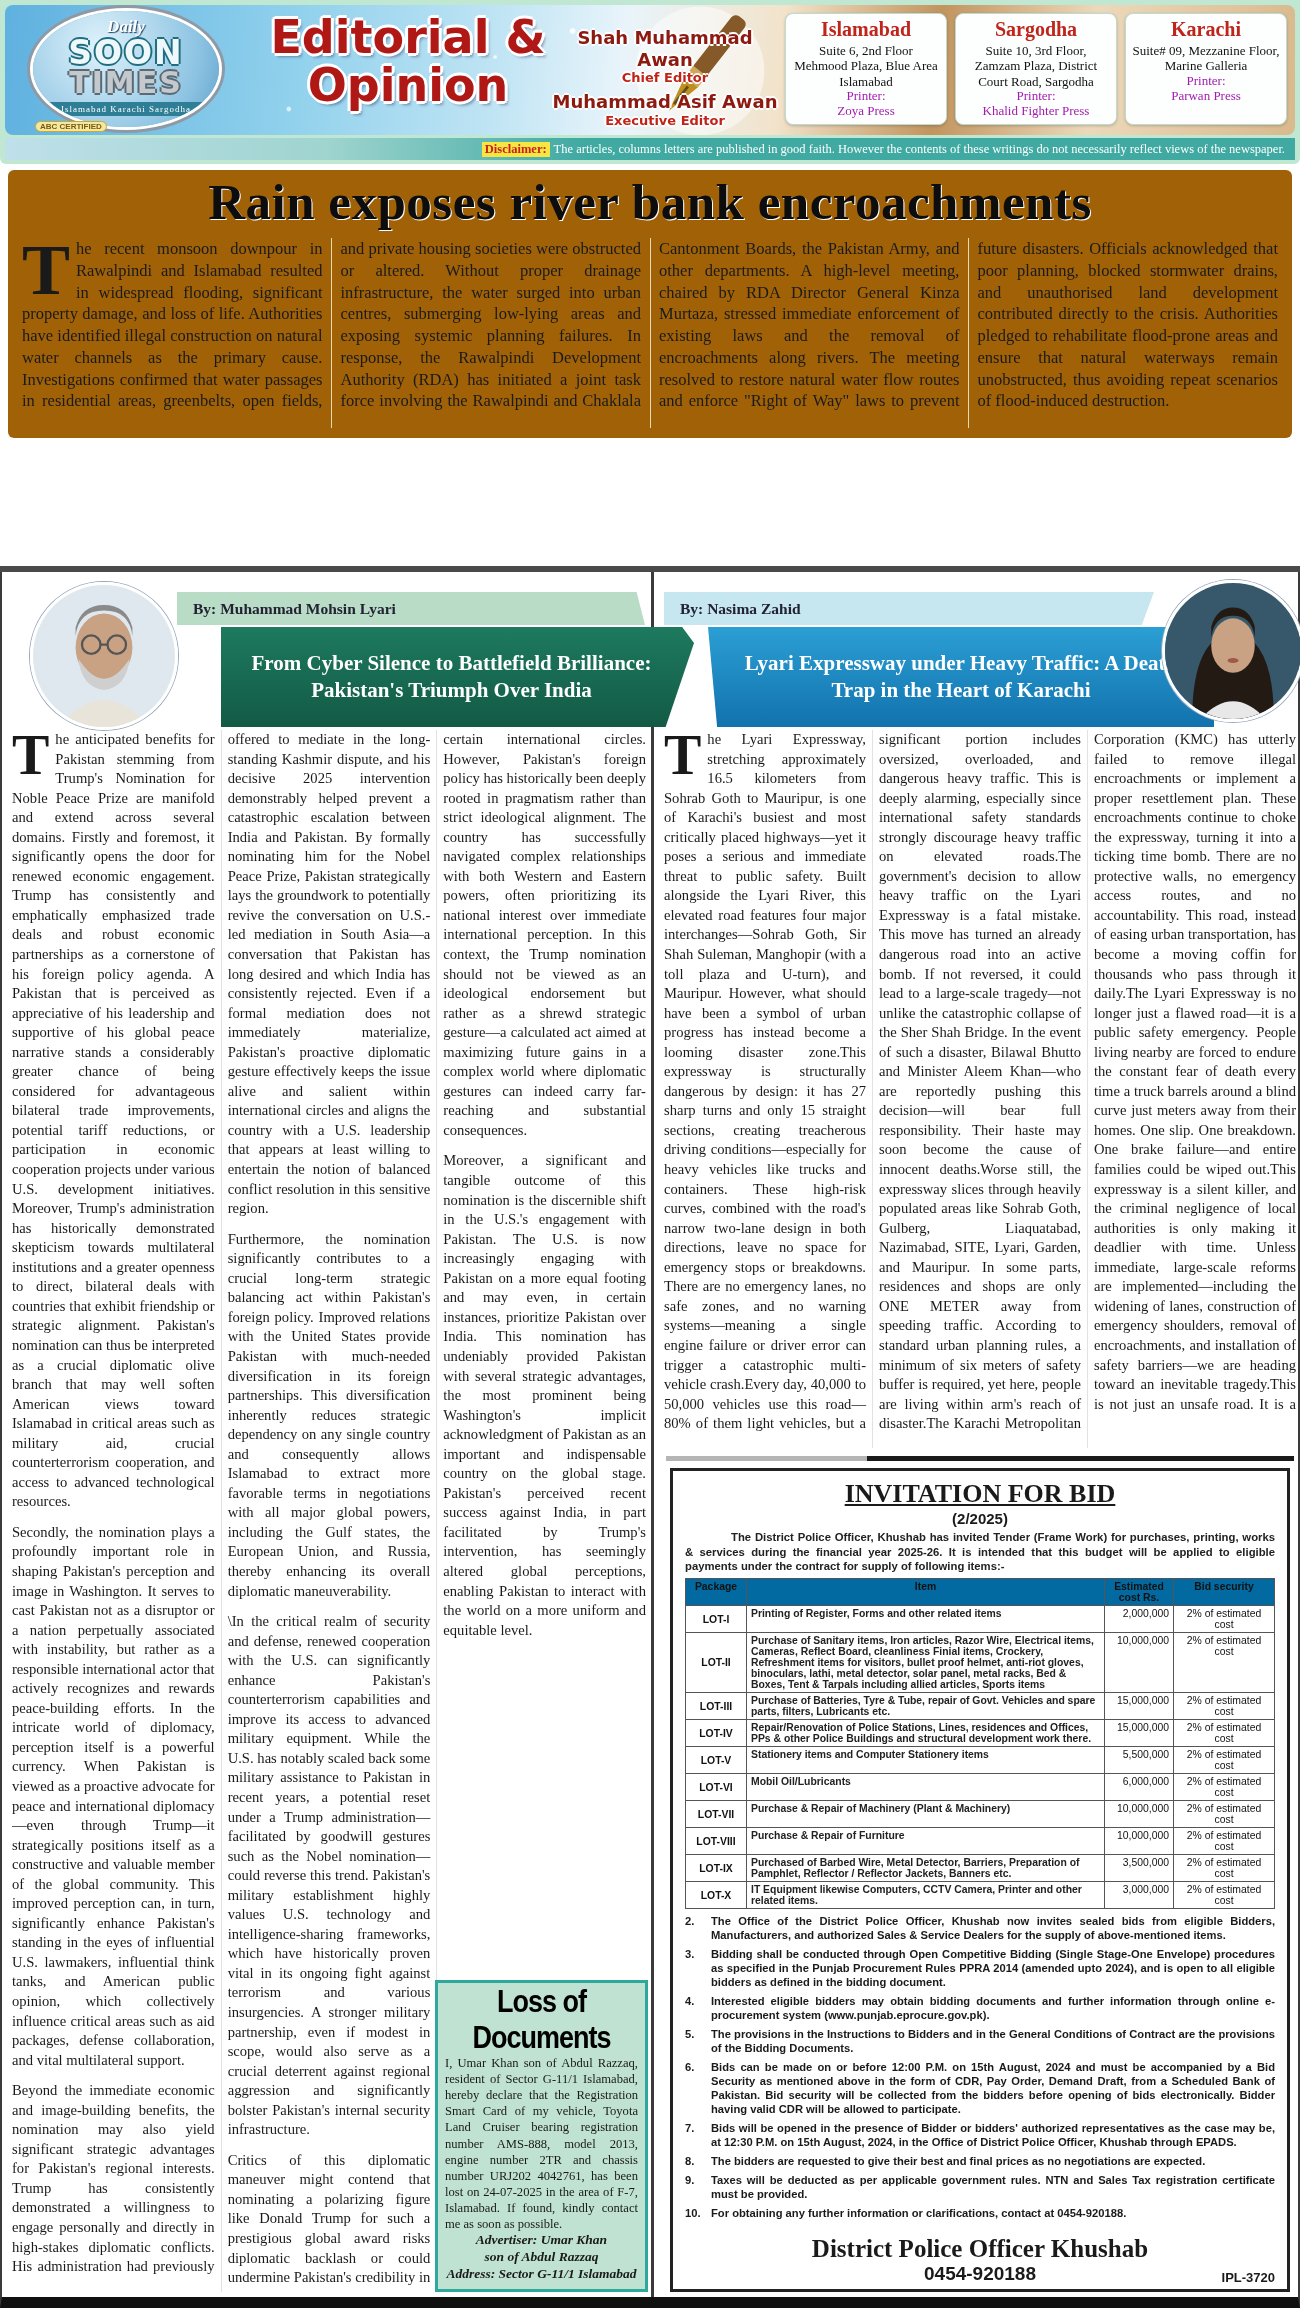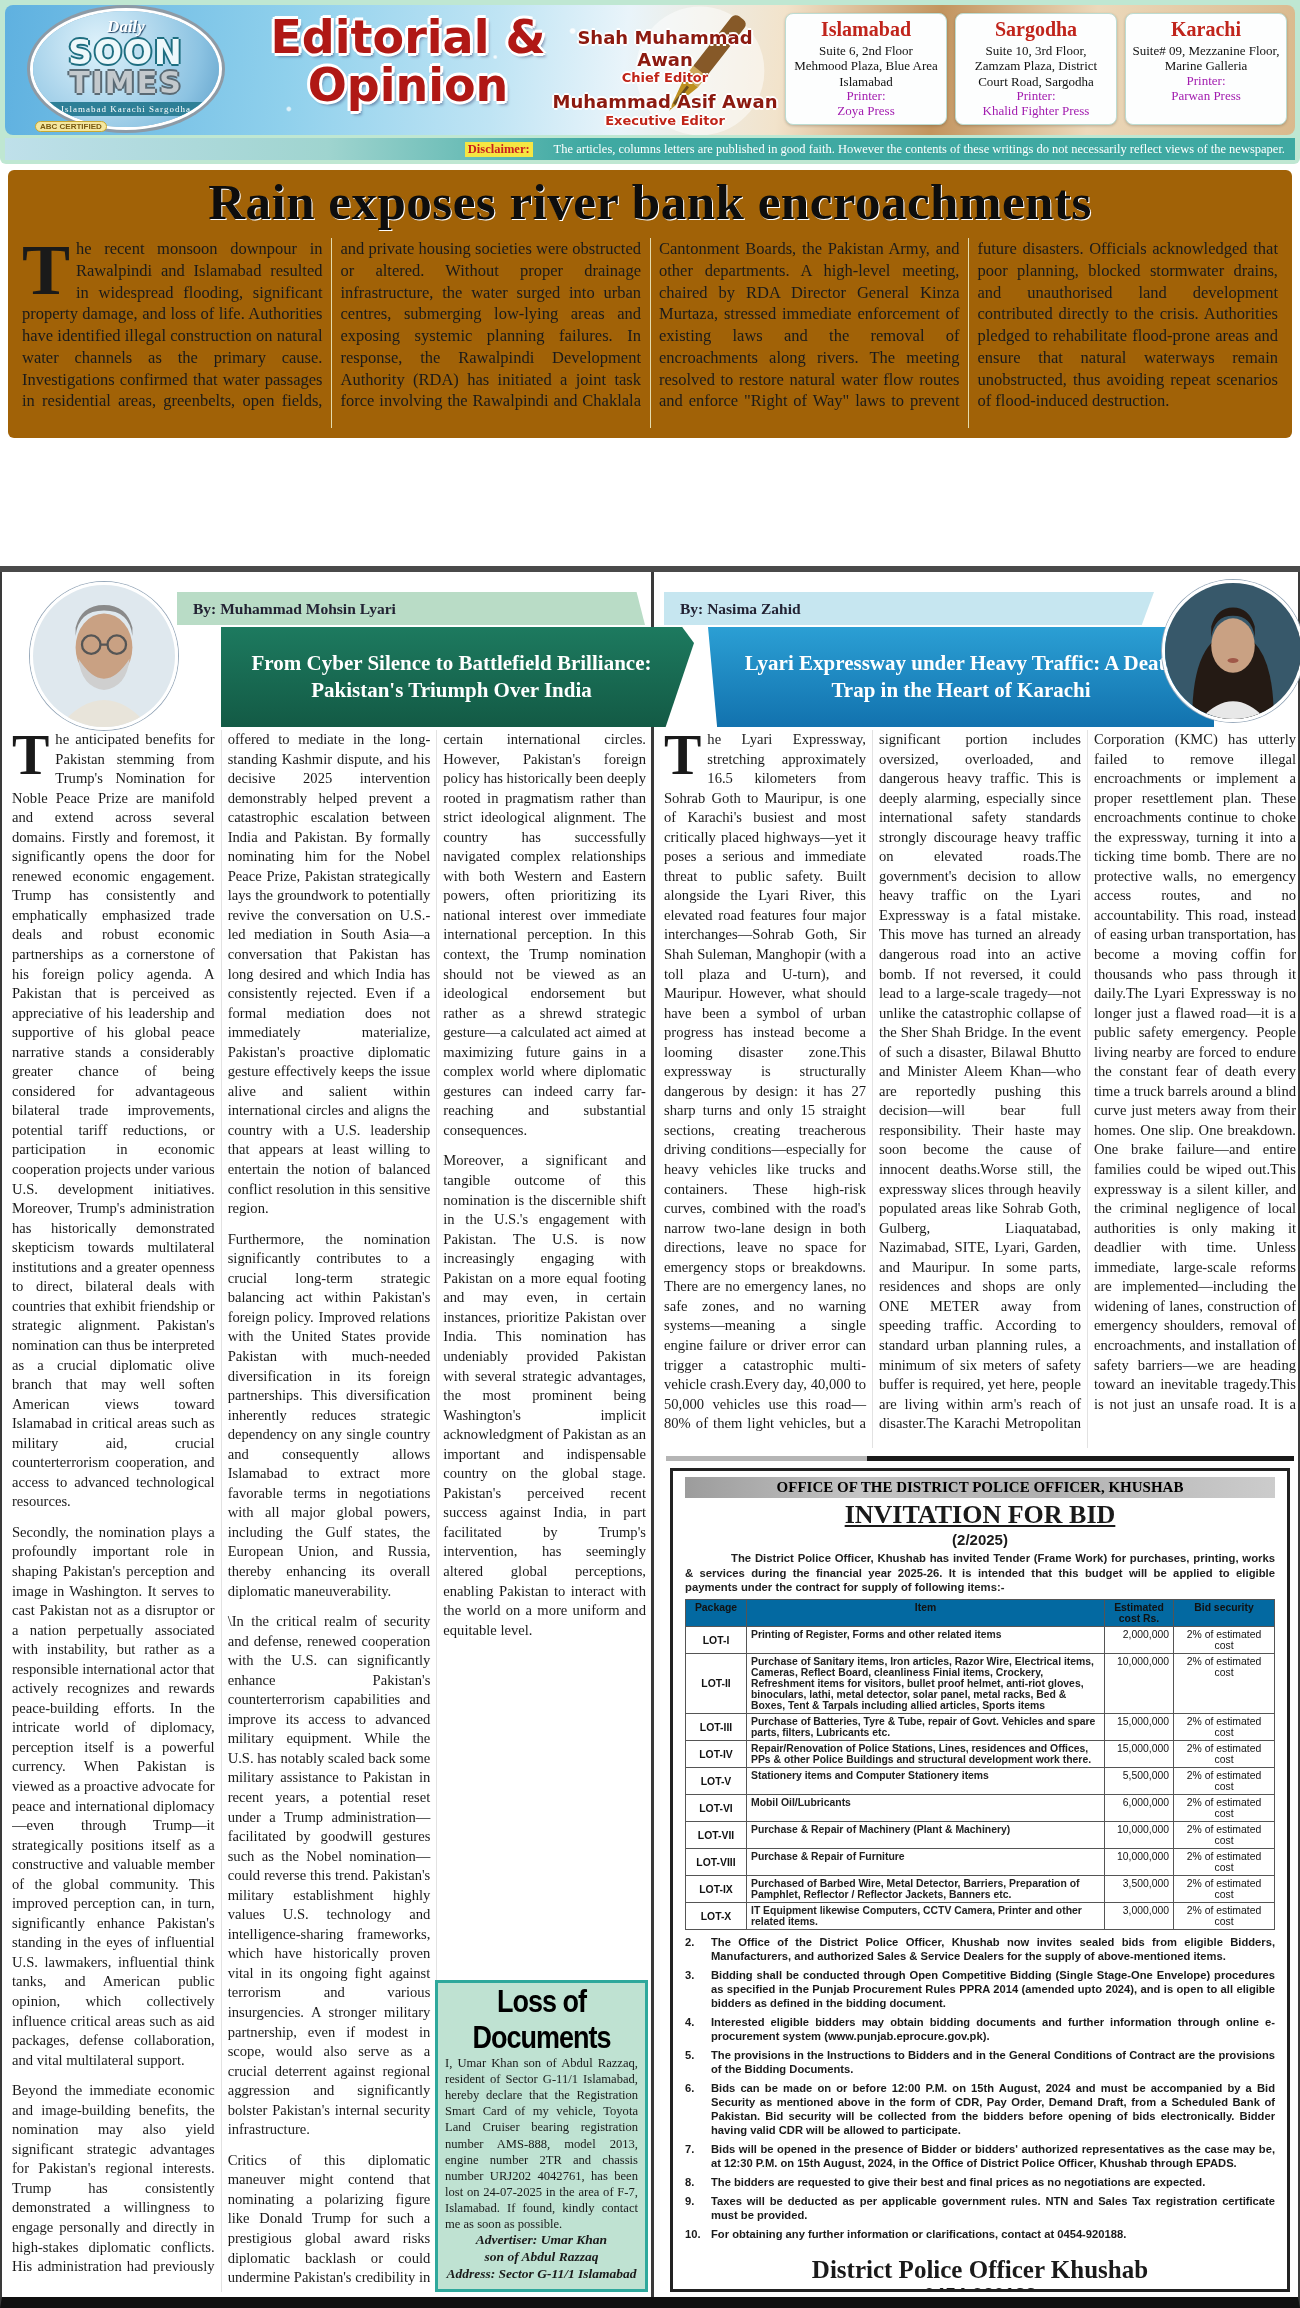--- a/index.html
+++ b/index.html
@@ -43,21 +43,21 @@
     text-shadow:-2px 0 #fff,2px 0 #fff,0 -2px #fff,0 2px #fff;}
   .offices{position:absolute;right:8px;top:8px;display:flex;gap:8px;}
   .office-card{width:162px;height:112px;background:#fdfefe;border:1px solid #bcdcd2;border-radius:8px;
     text-align:center;padding:4px 6px;box-sizing:border-box;box-shadow:0 1px 3px rgba(0,0,0,.2);}
   .office-card .city{color:#c0251c;font-weight:bold;font-size:20px;line-height:1.15;}
   .office-card .addr{font-size:13px;line-height:1.18;color:#111;margin-top:2px;}
   .office-card .pr{font-size:13px;line-height:1.15;color:#a21caf;}
   .disclaimer{position:absolute;left:5px;top:138px;width:1290px;height:22px;
     background:linear-gradient(90deg,#bfe0ea 0%,#9fd4cf 25%,#3fa9a2 45%,#3fa9a2 100%);
     font-size:12.5px;display:flex;align-items:center;justify-content:flex-end;padding-right:10px;box-sizing:border-box;}
-  .disclaimer .lbl{background:#f5e642;color:#c81e1e;font-weight:bold;padding:0 3px;margin-right:21px;}
+  .disclaimer .lbl{background:#f5e642;color:#c81e1e;font-weight:bold;padding:0 3px;margin-right:4px;}
   .disclaimer .txt{color:#fff;}
 
   
   .editorial{position:absolute;left:8px;top:170px;width:1284px;height:268px;background:#a16207;border-radius:6px;
     padding:4px 14px;box-sizing:border-box;}
   .headline{text-align:center;font-size:51px;font-weight:bold;color:#0d0d0d;letter-spacing:.5px;line-height:1.1;
     text-shadow:1px 1px 0 #fff;}
   .ed-body{margin-top:8px;height:190px;column-count:4;column-gap:18px;column-rule:1px solid #e4dcae;
     font-size:16.5px;line-height:1.32;text-align:justify;overflow:hidden;}
   .ed-body::first-letter{float:left;font-size:72px;line-height:.78;font-weight:bold;padding:4px 6px 0 0;}
@@ -234,21 +234,20 @@
         <ellipse cx="50" cy="57" rx="4" ry="1.8" fill="#a05848"></ellipse>
       </svg>
     </div>
     <div class="art-body" style="left:662px;top:158px;width:632px;height:718px;">
       <p class="dropcap">The Lyari Expressway, stretching approximately 16.5 kilometers from Sohrab Goth to Mauripur, is one of Karachi's busiest and most critically placed highways—yet it poses a serious and immediate threat to public safety. Built alongside the Lyari River, this elevated road features four major interchanges—Sohrab Goth, Sir Shah Suleman, Manghopir (with a toll plaza and U-turn), and Mauripur. However, what should have been a symbol of urban progress has instead become a looming disaster zone.This expressway is structurally dangerous by design: it has 27 sharp turns and only 15 straight sections, creating treacherous driving conditions—especially for heavy vehicles like trucks and containers. These high-risk curves, combined with the road's narrow two-lane design in both directions, leave no space for emergency stops or breakdowns. There are no emergency lanes, no safe zones, and no warning systems—meaning a single engine failure or driver error can trigger a catastrophic multi-vehicle crash.Every day, 40,000 to 50,000 vehicles use this road—80% of them light vehicles, but a significant portion includes oversized, overloaded, and dangerous heavy traffic. This is deeply alarming, especially since international safety standards strongly discourage heavy traffic on elevated roads.The government's decision to allow heavy traffic on the Lyari Expressway is a fatal mistake. This move has turned an already dangerous road into an active bomb. If not reversed, it could lead to a large-scale tragedy—not unlike the catastrophic collapse of the Sher Shah Bridge. In the event of such a disaster, Bilawal Bhutto and Minister Aleem Khan—who are reportedly pushing this decision—will bear full responsibility. Their haste may soon become the cause of innocent deaths.Worse still, the expressway slices through heavily populated areas like Sohrab Goth, Gulberg, Liaquatabad, Nazimabad, SITE, Lyari, Garden, and Mauripur. In some parts, residences and shops are only ONE METER away from speeding traffic. According to standard urban planning rules, a minimum of six meters of safety buffer is required, yet here, people are living within arm's reach of disaster.The Karachi Metropolitan Corporation (KMC) has utterly failed to remove illegal encroachments or implement a proper resettlement plan. These encroachments continue to choke the expressway, turning it into a ticking time bomb. There are no protective walls, no emergency access routes, and no accountability. This road, instead of easing urban transportation, has become a moving coffin for thousands who pass through it daily.The Lyari Expressway is no longer just a flawed road—it is a public safety emergency. People living nearby are forced to endure the constant fear of death every time a truck barrels around a blind curve just meters away from their homes. One slip. One breakdown. One brake failure—and entire families could be wiped out.This expressway is a silent killer, and the criminal negligence of local authorities is only making it deadlier with time. Unless immediate, large-scale reforms are implemented—including the widening of lanes, construction of emergency shoulders, removal of encroachments, and installation of safety barriers—we are heading toward an inevitable tragedy.This is not just an unsafe road. It is a warning. A disaster waiting to happen.</p>
     </div>
 
     <div class="split-line"></div>
 
     <div class="bid">
-      <div class="bid-office">OFFICE OF THE DISTRICT POLICE OFFICER, KHUSHAB</div>
       <div class="bid-title">INVITATION FOR BID</div>
       <div class="bid-num">(2/2025)</div>
       <div class="bid-intro">The District Police Officer, Khushab has invited Tender (Frame Work) for purchases, printing, works &amp; services during the financial year 2025-26. It is intended that this budget will be applied to eligible payments under the contract for supply of following items:-</div>
       <table>
         <thead>
           <tr>
             <th style="width:52px;">Package</th>
             <th>Item</th>
             <th style="width:60px;">Estimated cost Rs.</th>
             <th style="width:92px;">Bid security</th>

